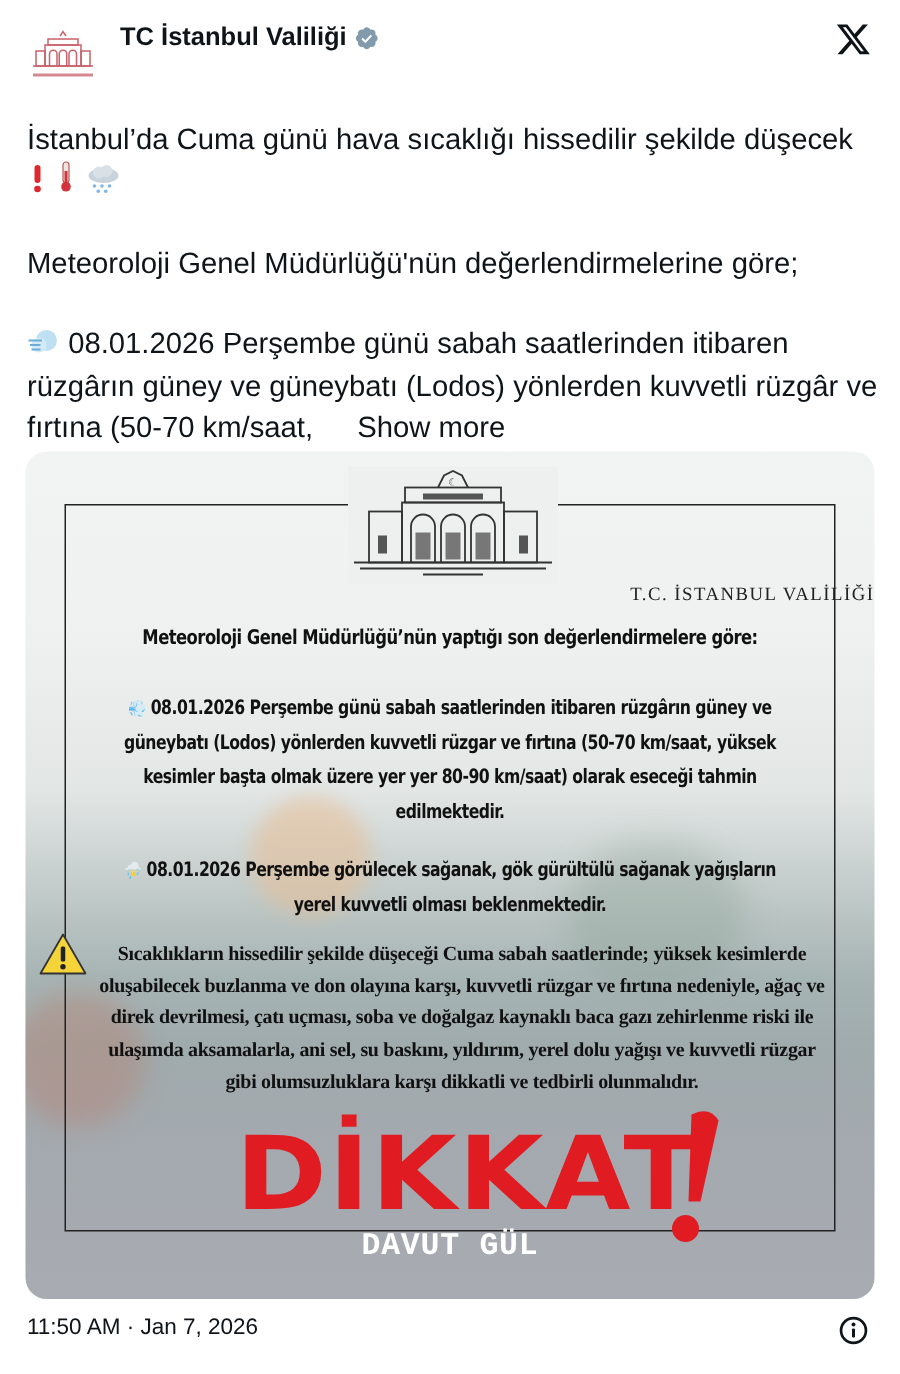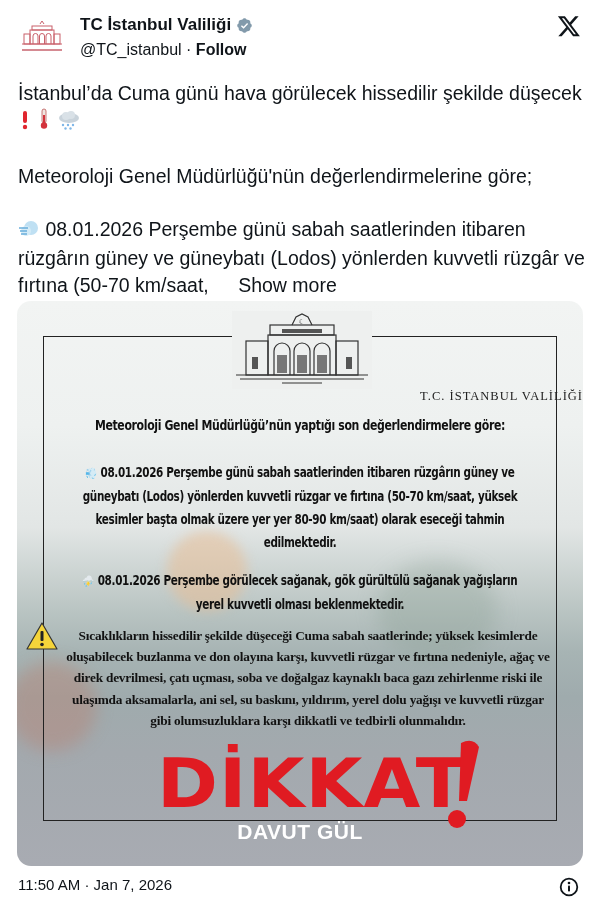--- a/index.html
+++ b/index.html
@@ -30,21 +30,21 @@
 
   .poster-line { position: absolute; left: 30px; width: 506px; text-align: center; font-family: "DejaVu Sans", sans-serif; font-weight: bold; color: #111; font-stretch: condensed; }
   .p-heading { top: 116px; font-size: 13.5px; letter-spacing: -0.4px; transform: scaleX(0.9); }
   .p-wind { top: 160px; font-size: 13.2px; line-height: 23px; letter-spacing: -0.4px; transform: scaleX(0.88); }
   .p-storm { top: 268px; font-size: 13.2px; line-height: 23px; letter-spacing: -0.4px; transform: scaleX(0.88); }
   .p-warn { top: 324px; left: 46px; width: 490px; font-family: "Liberation Serif", serif; font-size: 13.3px; line-height: 21.2px; letter-spacing: -0.2px; }
   .warn-icon { position: absolute; left: 8px; top: 320px; width: 34px; height: 30px; }
 
   .dikkat { position: absolute; left: 140px; top: 448px; font-family: "DejaVu Sans", sans-serif; font-weight: bold; font-size: 68px; color: #e01b22; letter-spacing: 1px; transform: scaleX(1.08); transform-origin: left; line-height: 70px; }
   .dikkat-bang { position: absolute; left: 422px; top: 438px; width: 50px; height: 100px; }
-  .gov-name { position: absolute; left: 0; width: 566px; top: 519px; text-align: center; font-family: Liberation Sans, sans-serif; font-weight: bold; font-size: 21px; color: #ffffff; letter-spacing: 0.5px; }
+  .gov-name { position: absolute; left: 0; width: 566px; top: 519px; text-align: center; font-family: Liberation Mono, monospace; font-weight: bold; font-size: 21px; color: #ffffff; letter-spacing: 0.5px; }
   .gov-title { position: absolute; left: 0; width: 566px; top: 543px; text-align: center; font-family: "DejaVu Sans", sans-serif; font-size: 16px; color: #ffffff; letter-spacing: 1px; }
 
   .footer { position: absolute; left: 18px; top: 876px; font-size: 15px; color: #536471; }
   .footer .time { color: #0f1419; text-align: center; }
   .info-icon { position: absolute; left: 559px; top: 877px; width: 20px; height: 20px; }
 </style>
 </head>
 <body>
 
 <div class="header">
@@ -65,33 +65,28 @@
       <rect x="4" y="31" width="40" height="2" fill="#d58a92"></rect>
     </svg>
   </div>
   <div class="name-row">
     <span class="display-name">TC İstanbul Valiliği</span>
     <svg class="verified" viewBox="0 0 22 22">
       <path fill="#829aab" d="M20.4 11c0-1.3-.8-2.5-2-3 .4-1.3.1-2.7-.8-3.6-.9-.9-2.3-1.2-3.6-.8-.5-1.2-1.7-2-3-2s-2.5.8-3 2c-1.3-.4-2.7-.1-3.6.8-.9.9-1.2 2.3-.8 3.6-1.2.5-2 1.7-2 3s.8 2.5 2 3c-.4 1.3-.1 2.7.8 3.6.9.9 2.3 1.2 3.6.8.5 1.2 1.7 2 3 2s2.5-.8 3-2c1.3.4 2.7.1 3.6-.8.9-.9 1.2-2.3.8-3.6 1.2-.5 2-1.7 2-3z"></path>
       <path fill="none" stroke="#ffffff" stroke-width="1.8" d="M7 11.2 L9.8 14 L15 8.5"></path>
     </svg>
   </div>
-  <div class="handle-row">
-    <span>@TC_istanbul</span>
-    <span>·</span>
-    <span class="follow">Follow</span>
-  </div>
   <svg class="x-logo" viewBox="0 0 24 24">
     <path fill="#0f1419" d="M18.2 2.3h3.4l-7.4 8.4 8.7 11.5h-6.8l-5.3-7-6.1 7H1.3l7.9-9L.9 2.3h7l4.8 6.3 5.5-6.3zm-1.2 17.9h1.9L6.9 4.2H4.9l12.1 16z"></path>
   </svg>
 </div>
 
 <div class="tweet-text">
   <p>
-    <span>İstanbul’da Cuma günü hava görülecek hissedilir şekilde düşecek</span>
+    <span>İstanbul’da Cuma günü hava sıcaklığı hissedilir şekilde düşecek</span>
     <span class="emoji">
       <svg width="14" height="20" viewBox="0 0 14 20">
           <rect x="5" y="1" width="4" height="12" rx="2" fill="#e0262f"></rect>
           <circle cx="7" cy="17" r="2.2" fill="#e0262f"></circle>
         </svg>
     </span>
     <span class="emoji">
       <svg width="14" height="22" viewBox="0 0 14 22">
           <rect x="5" y="1" width="4" height="14" rx="2" fill="#f0e4df" stroke="#b55" stroke-width=".8"></rect>
           <rect x="6" y="7" width="2" height="9" fill="#d3333c"></rect>

